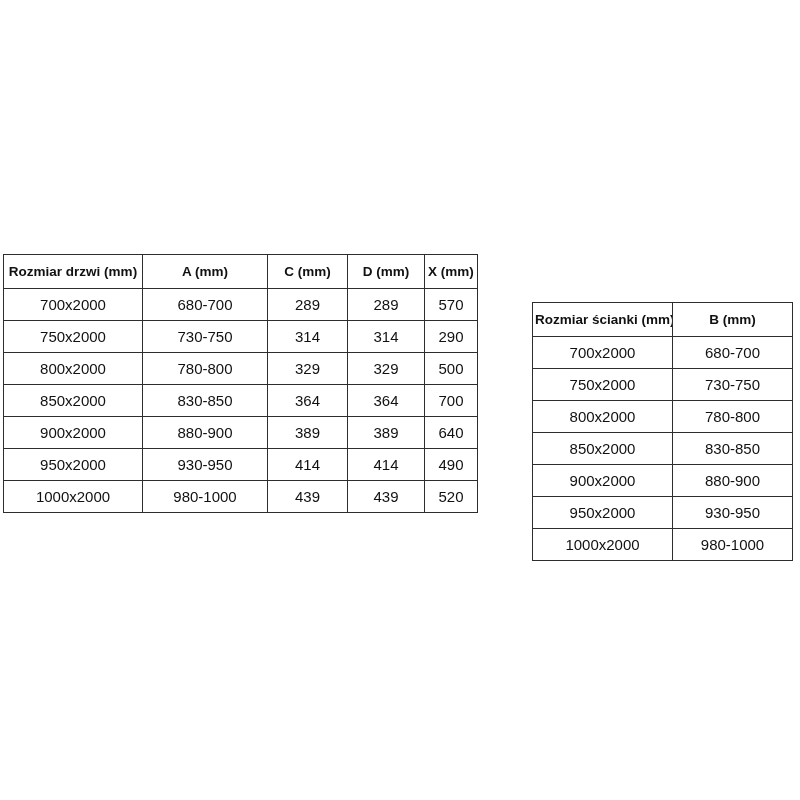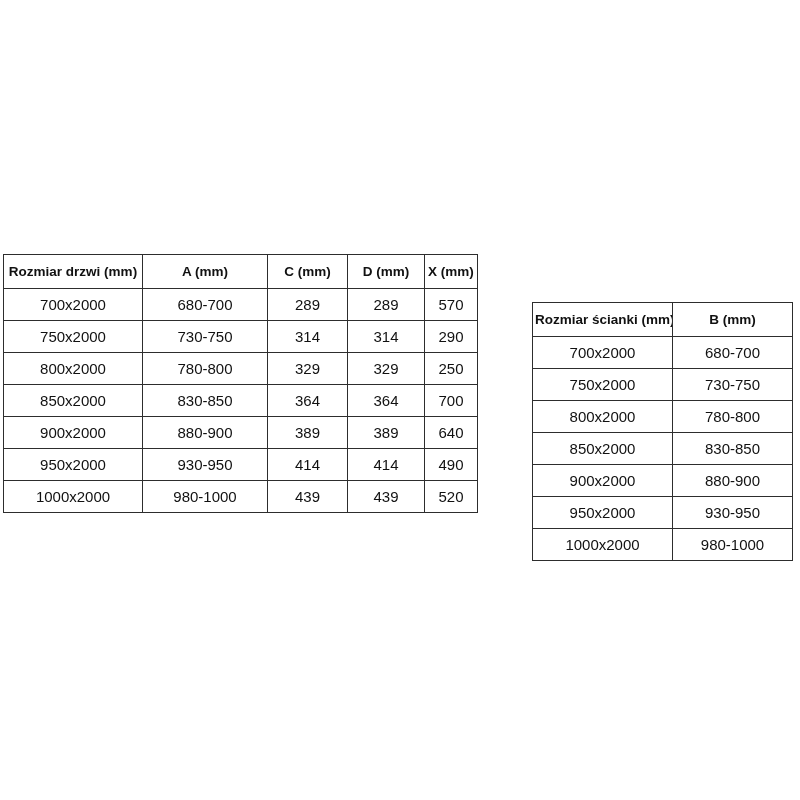--- a/index.html
+++ b/index.html
@@ -99,21 +99,21 @@
           <td>730-750</td>
           <td>314</td>
           <td>314</td>
           <td>290</td>
         </tr>
         <tr>
           <td>800x2000</td>
           <td>780-800</td>
           <td>329</td>
           <td>329</td>
-          <td>250</td>
+          <td>500</td>
         </tr>
         <tr>
           <td>850x2000</td>
           <td>830-850</td>
           <td>364</td>
           <td>364</td>
           <td>700</td>
         </tr>
         <tr>
           <td>900x2000</td>

